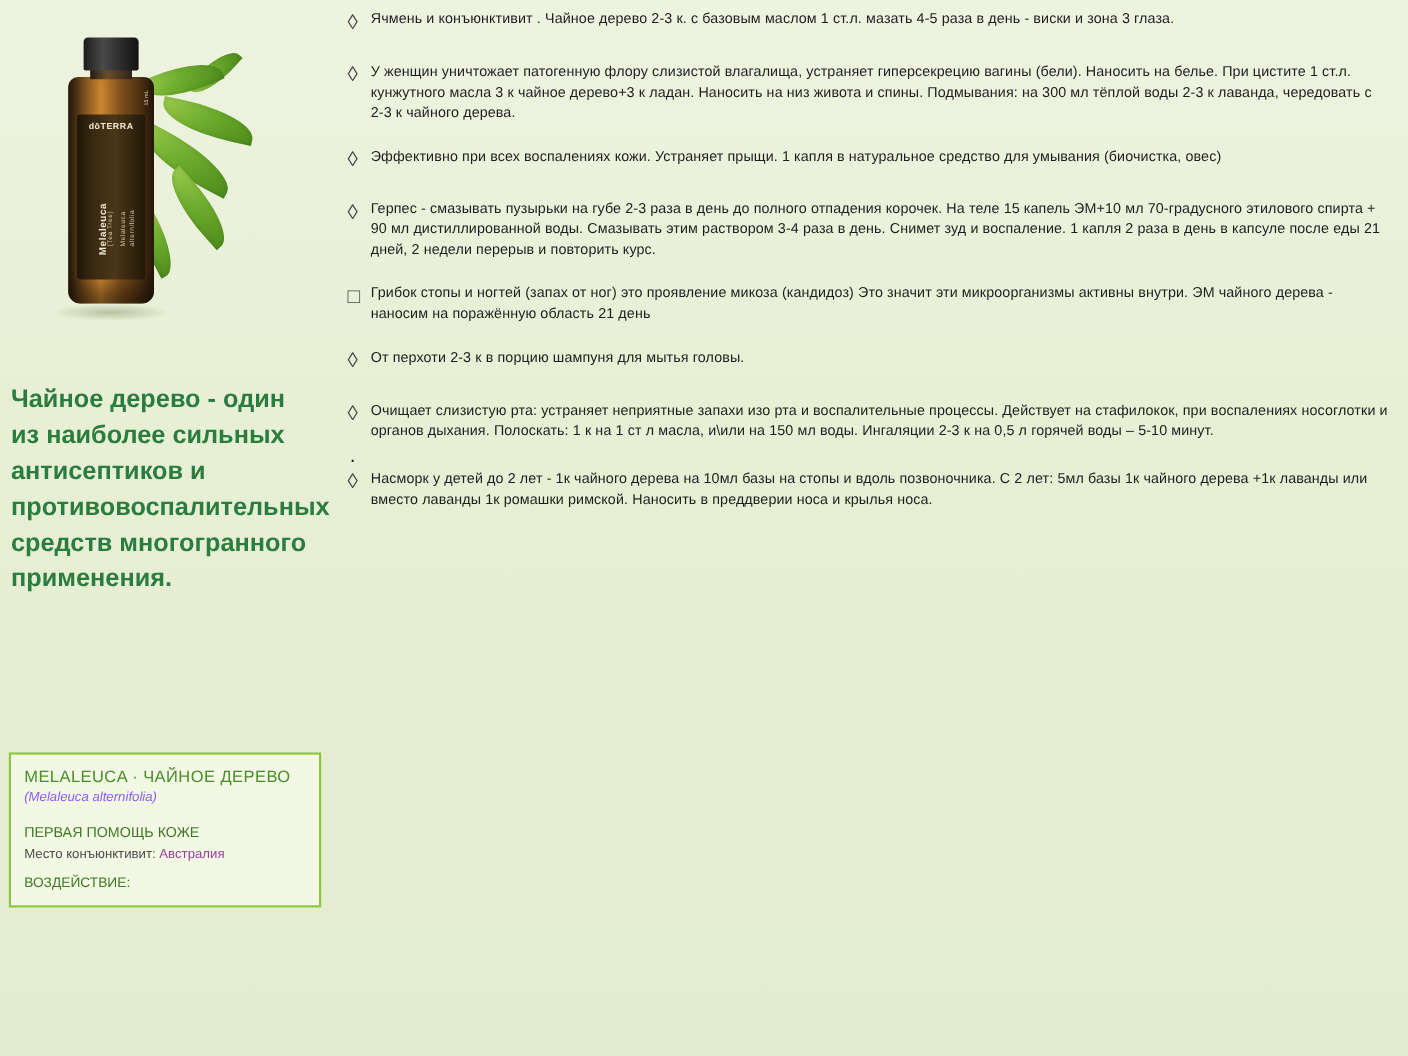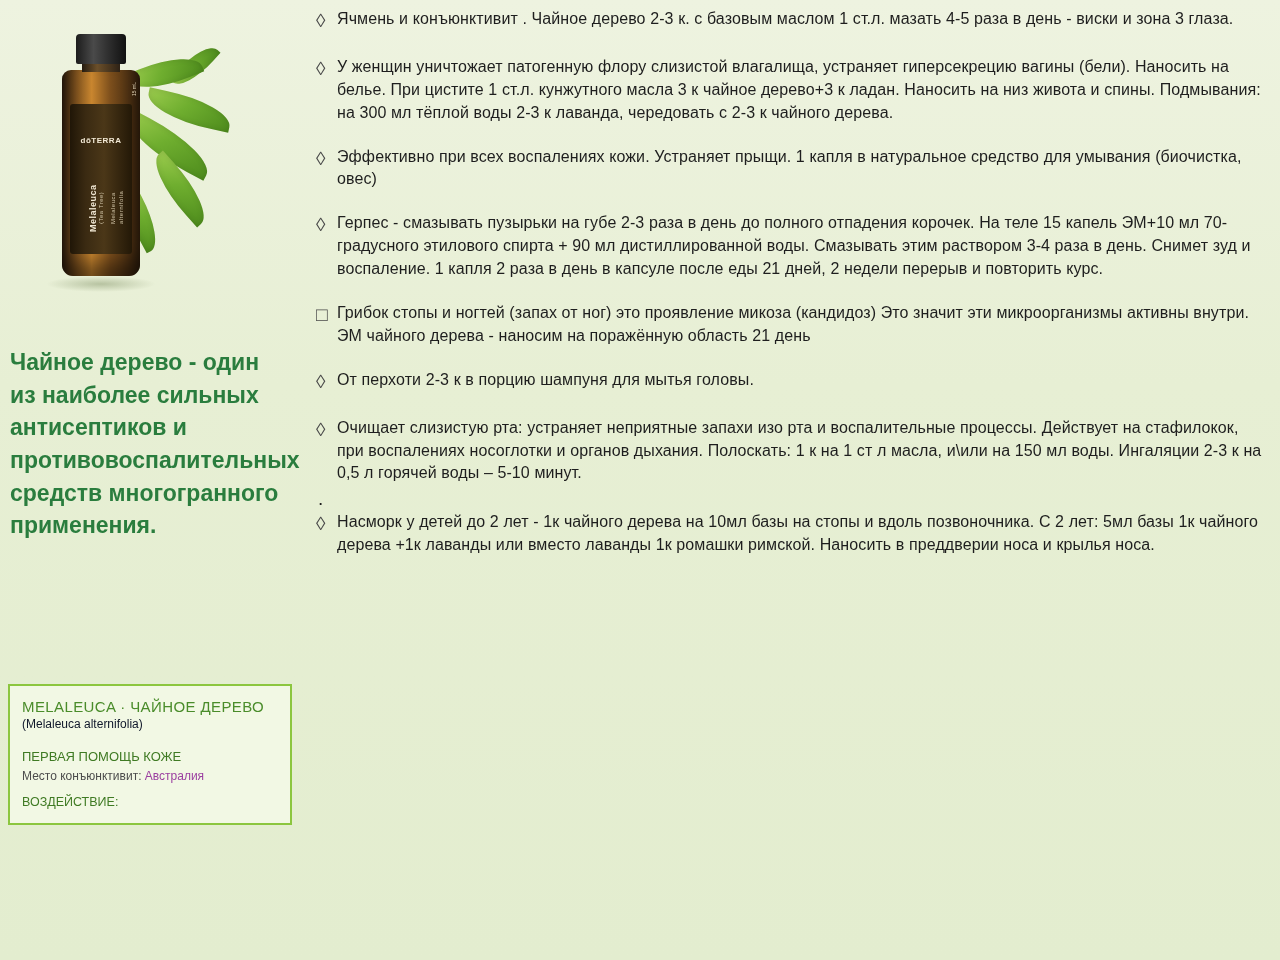--- a/index.html
+++ b/index.html
@@ -82,21 +82,20 @@
   }
   .brand {
     position: absolute;
     top: 6px;
     left: 0;
     width: 62px;
     text-align: center;
     font-size: 8px;
     font-weight: bold;
     color: #f3ead6;
-    margin-top: 26px;
   }
   .lbl-v {
     position: absolute;
     transform: rotate(-90deg);
     transform-origin: left top;
     white-space: nowrap;
     color: #f0e7d3;
   }
   .lbl-main {
     left: 18px;
@@ -180,22 +179,23 @@
     border: 2px solid #8cc63f;
     background: #f2f8e4;
     padding: 12px 12px 14px 12px;
   }
   .card-title {
     color: #4a8c2a;
     font-size: 15px;
     letter-spacing: .4px;
   }
   .card-latin {
-    color: #0f172a;
+    color: #8b5cf6;
     font-size: 12px;
+    font-style: italic;
     margin-top: 2px;
   }
   .card-line {
     color: #3f7a23;
     font-size: 13px;
     margin-top: 18px;
   }
   .card-origin {
     font-size: 12px;
     color: #4c4c4c;
@@ -244,21 +244,21 @@
   .drop {
     flex: 0 0 auto;
     width: 21px;
     color: #4a4a4a;
     font-size: 19px;
     line-height: 1.42;
     text-align: left;
   }
   .para-text {
     color: #1e1e1e;
-    font-size: 16px;
+    font-size: 13px;
     line-height: 1.43;
     letter-spacing: .1px;
   }
   .para.tight { margin-bottom: 20px; }
   .lone-dot {
     color: #1e1e1e;
     font-size: 19px;
     line-height: .6;
     margin: -12px 0 6px 2px;
   }

